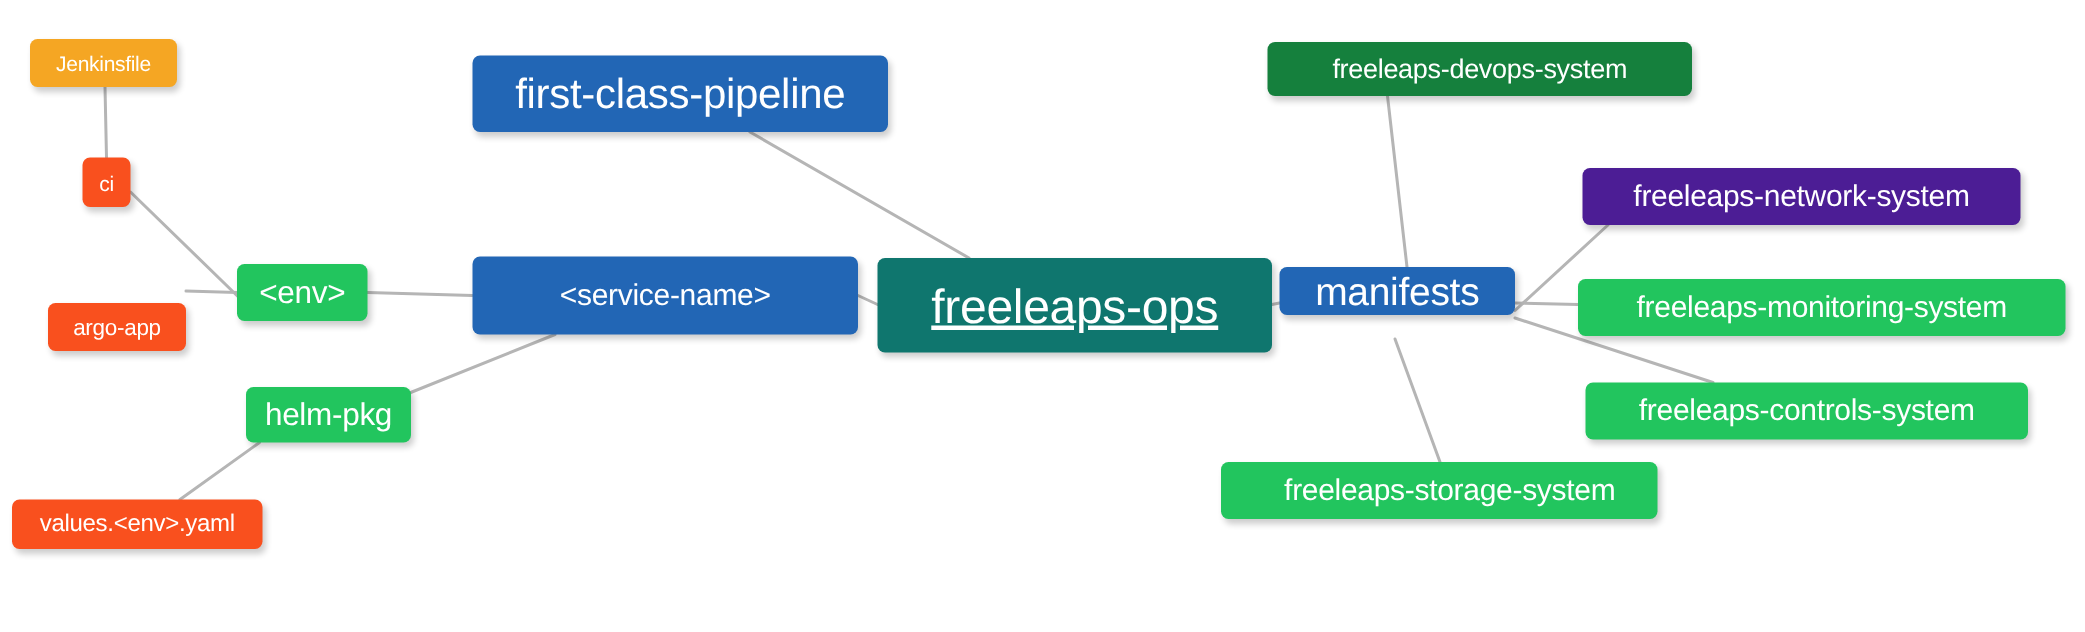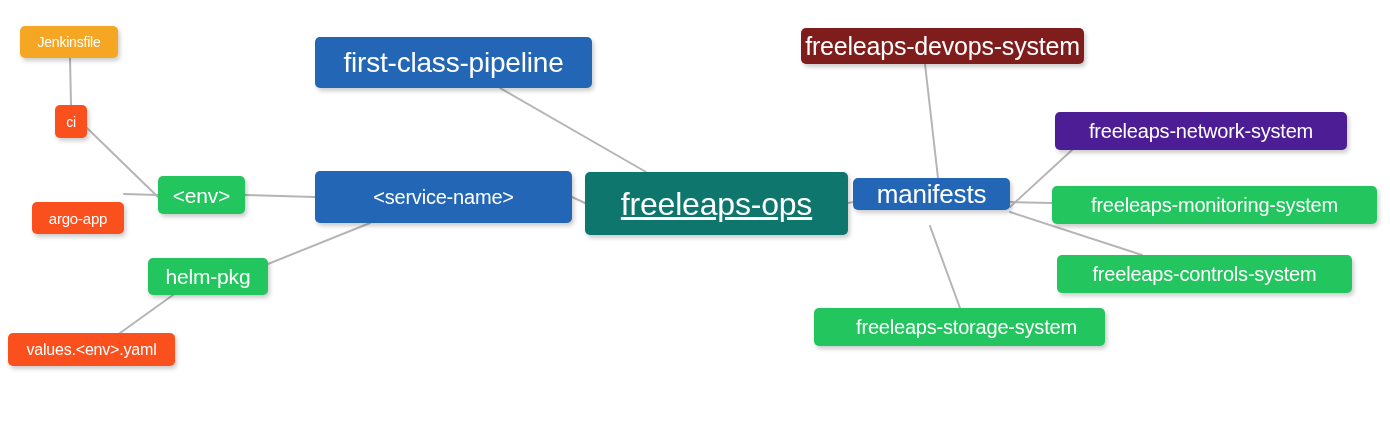--- a/index.html
+++ b/index.html
@@ -63,21 +63,21 @@
     </svg>
   <div id="node-layer">
       <div class="node" style="left: 20px; top: 26px; width: 98px; height: 32px; background: rgb(245, 166, 35); font-size: 14px;">Jenkinsfile</div>
       <div class="node" style="left: 55px; top: 105px; width: 32px; height: 33px; background: rgb(249, 80, 30); font-size: 14px;">ci</div>
       <div class="node" style="left: 32px; top: 178px; width: 92px; height: 32px; background: rgb(249, 80, 30); font-size: 15px; margin-top: 24px;">argo-app</div>
       <div class="node" style="left: 158px; top: 176px; width: 87px; height: 38px; background: rgb(34, 197, 94); font-size: 21px;">&lt;env&gt;</div>
       <div class="node" style="left: 315px; top: 171px; width: 257px; height: 52px; background: rgb(34, 102, 181); font-size: 20px;">&lt;service-name&gt;</div>
       <div class="node" style="left: 585px; top: 172px; width: 263px; height: 63px; background: #0f766e; font-size: 32px; text-decoration: underline;">freeleaps-ops</div>
       <div class="node" style="left: 853px; top: 178px; width: 157px; height: 32px; background: rgb(34, 102, 181); font-size: 26px;">manifests</div>
       <div class="node" style="left: 315px; top: 37px; width: 277px; height: 51px; background: rgb(34, 102, 181); font-size: 28px;">first-class-pipeline</div>
-      <div class="node" style="left: 148px; top: 258px; width: 120px; height: 37px; background: rgb(34, 197, 94); font-size: 21px;">helm-pkg</div>
+      <div class="node" style="left: 164px; top: 258px; width: 110px; height: 37px; background: rgb(34, 197, 94); font-size: 21px;">helm-pkg</div>
       <div class="node" style="left: 8px; top: 333px; width: 167px; height: 33px; background: rgb(249, 80, 30); font-size: 16px;">values.&lt;env&gt;.yaml</div>
-      <div class="node" style="left: 801px; top: 28px; width: 283px; height: 36px; background: #7f1d1d; font-size: 25px;">freeleaps-devops-system</div>
+      <div class="node" style="left: 845px; top: 28px; width: 283px; height: 36px; background: #15803d; font-size: 18px;">freeleaps-devops-system</div>
       <div class="node" style="left: 1055px; top: 112px; width: 292px; height: 38px; background: #4c1d95; font-size: 20px;">freeleaps-network-system</div>
       <div class="node" style="left: 1052px; top: 186px; width: 325px; height: 38px; background: rgb(34, 197, 94); font-size: 20px;">freeleaps-monitoring-system</div>
       <div class="node" style="left: 1057px; top: 255px; width: 295px; height: 38px; background: rgb(34, 197, 94); font-size: 20px;">freeleaps-controls-system</div>
       <div class="node" style="left: 814px; top: 308px; width: 291px; height: 38px; background: rgb(34, 197, 94); font-size: 20px; padding-left: 24px;">freeleaps-storage-system</div>
     </div>
 </div>
 
 </body></html>

